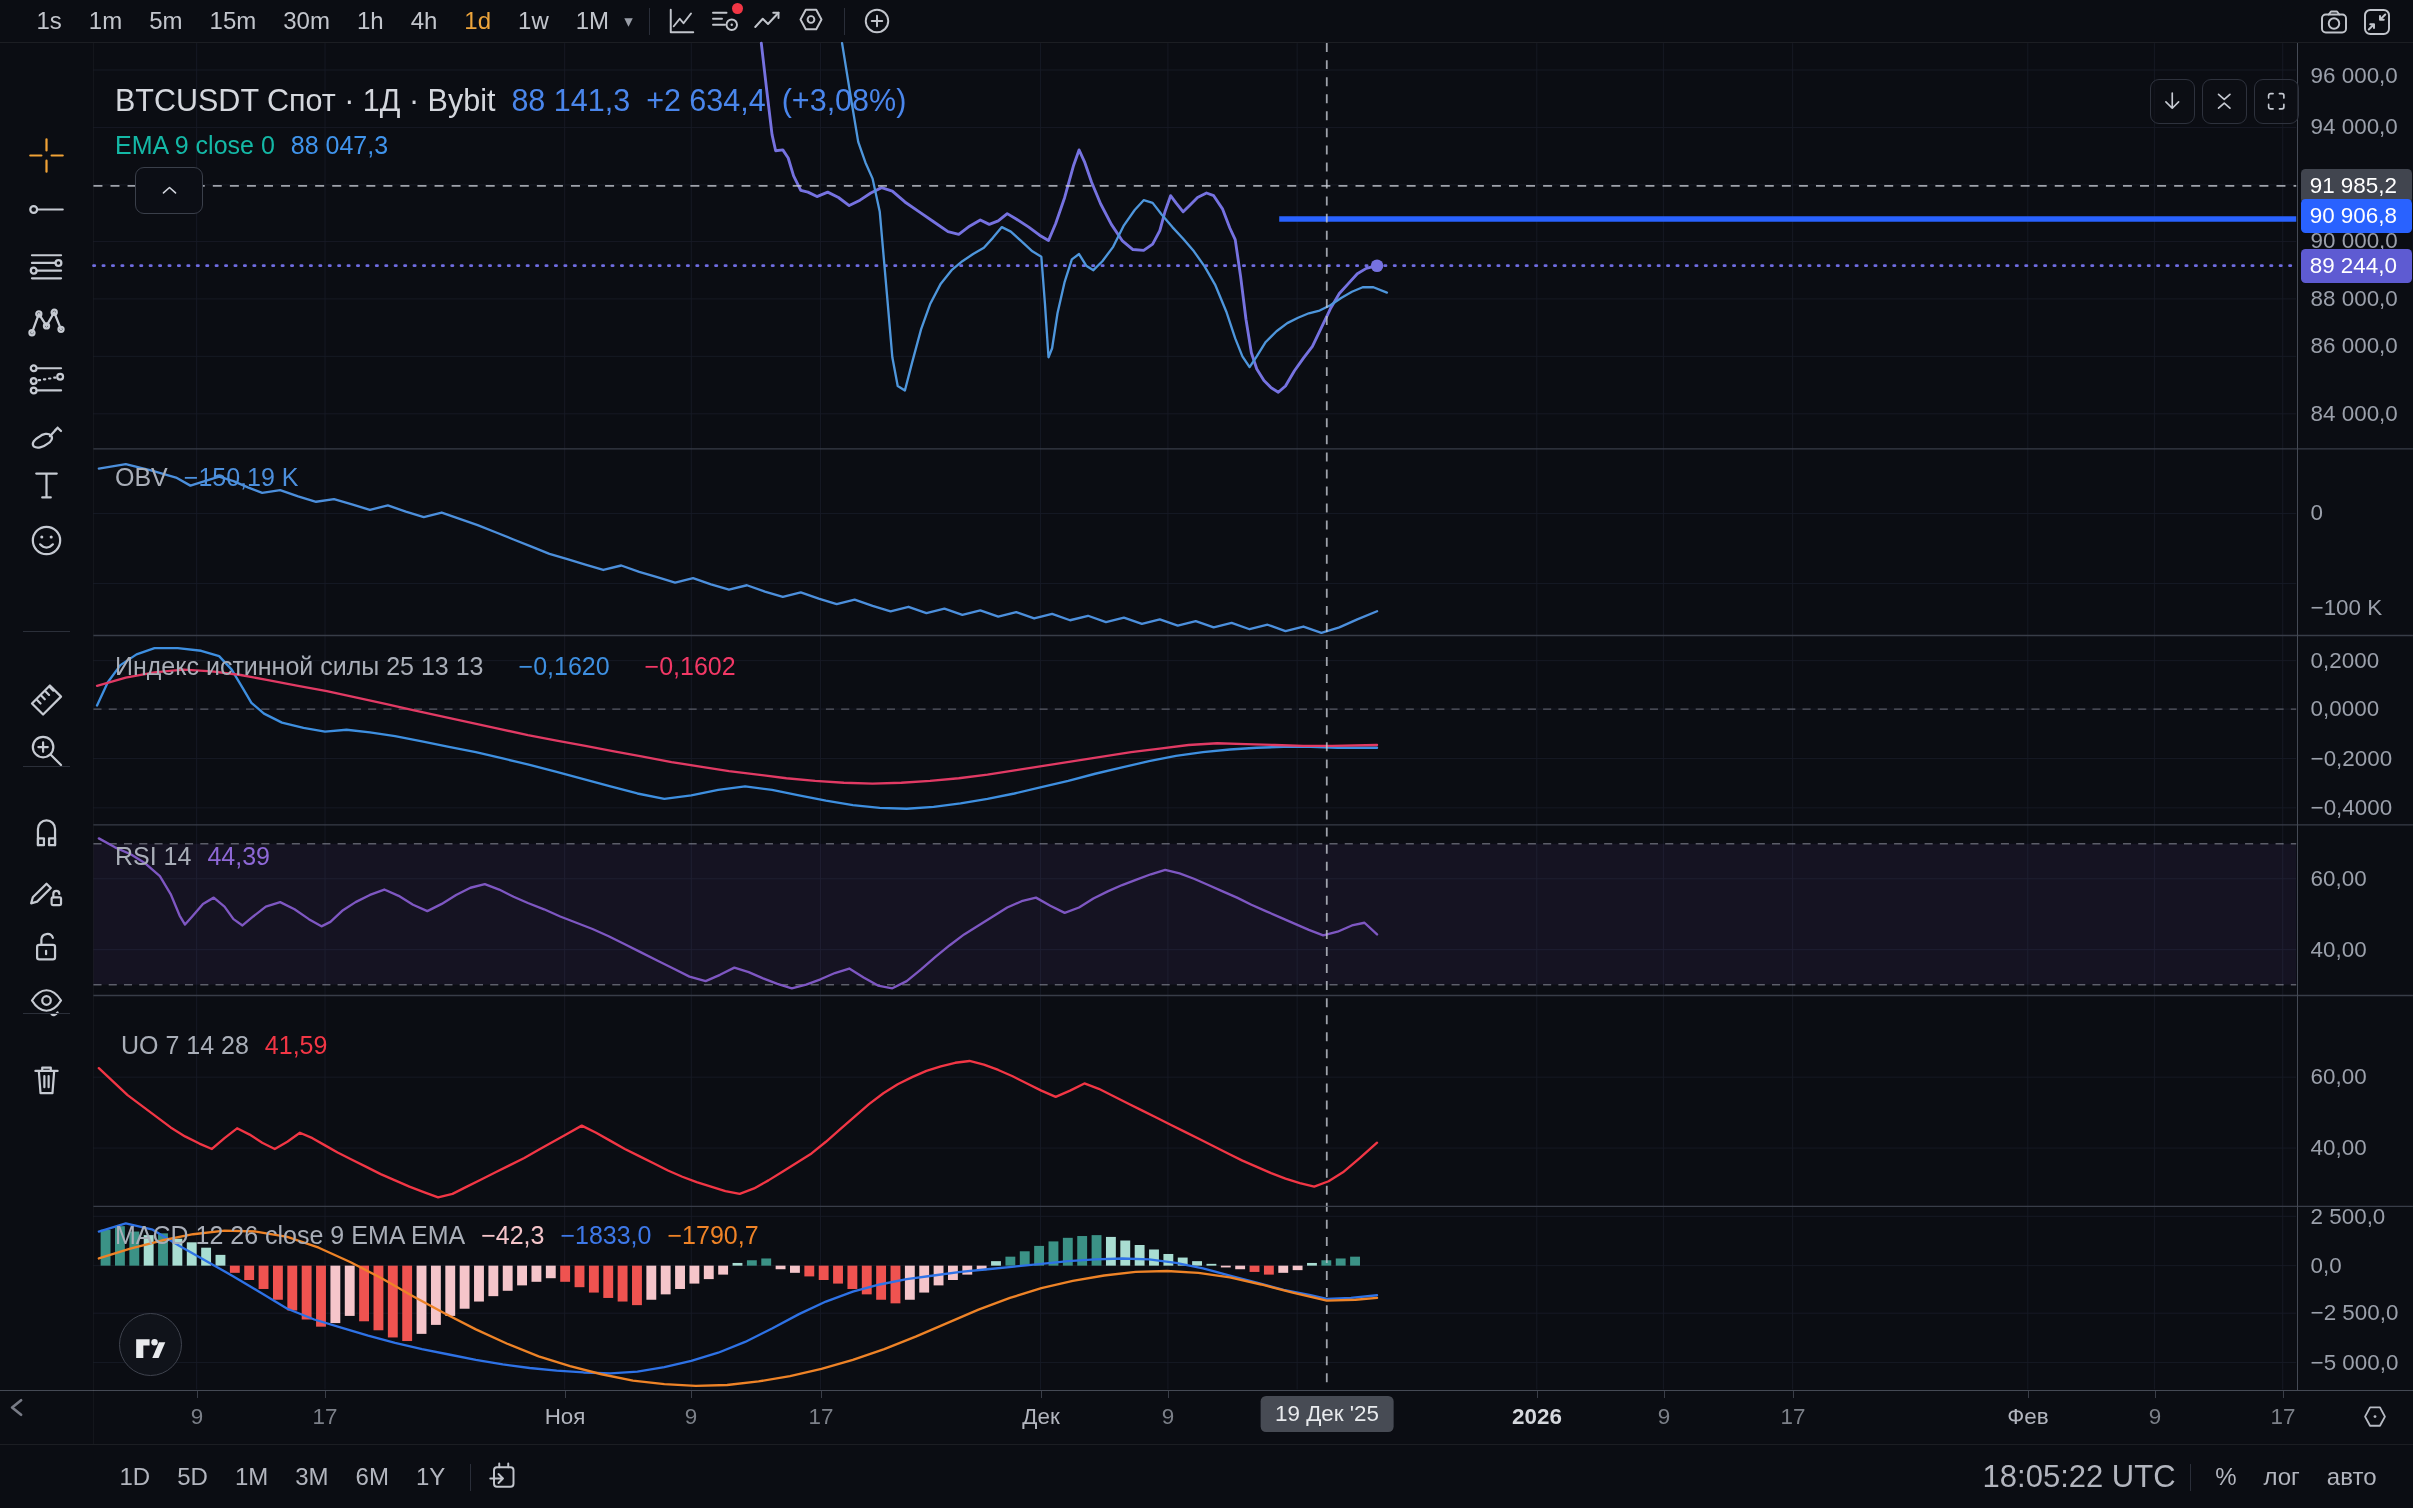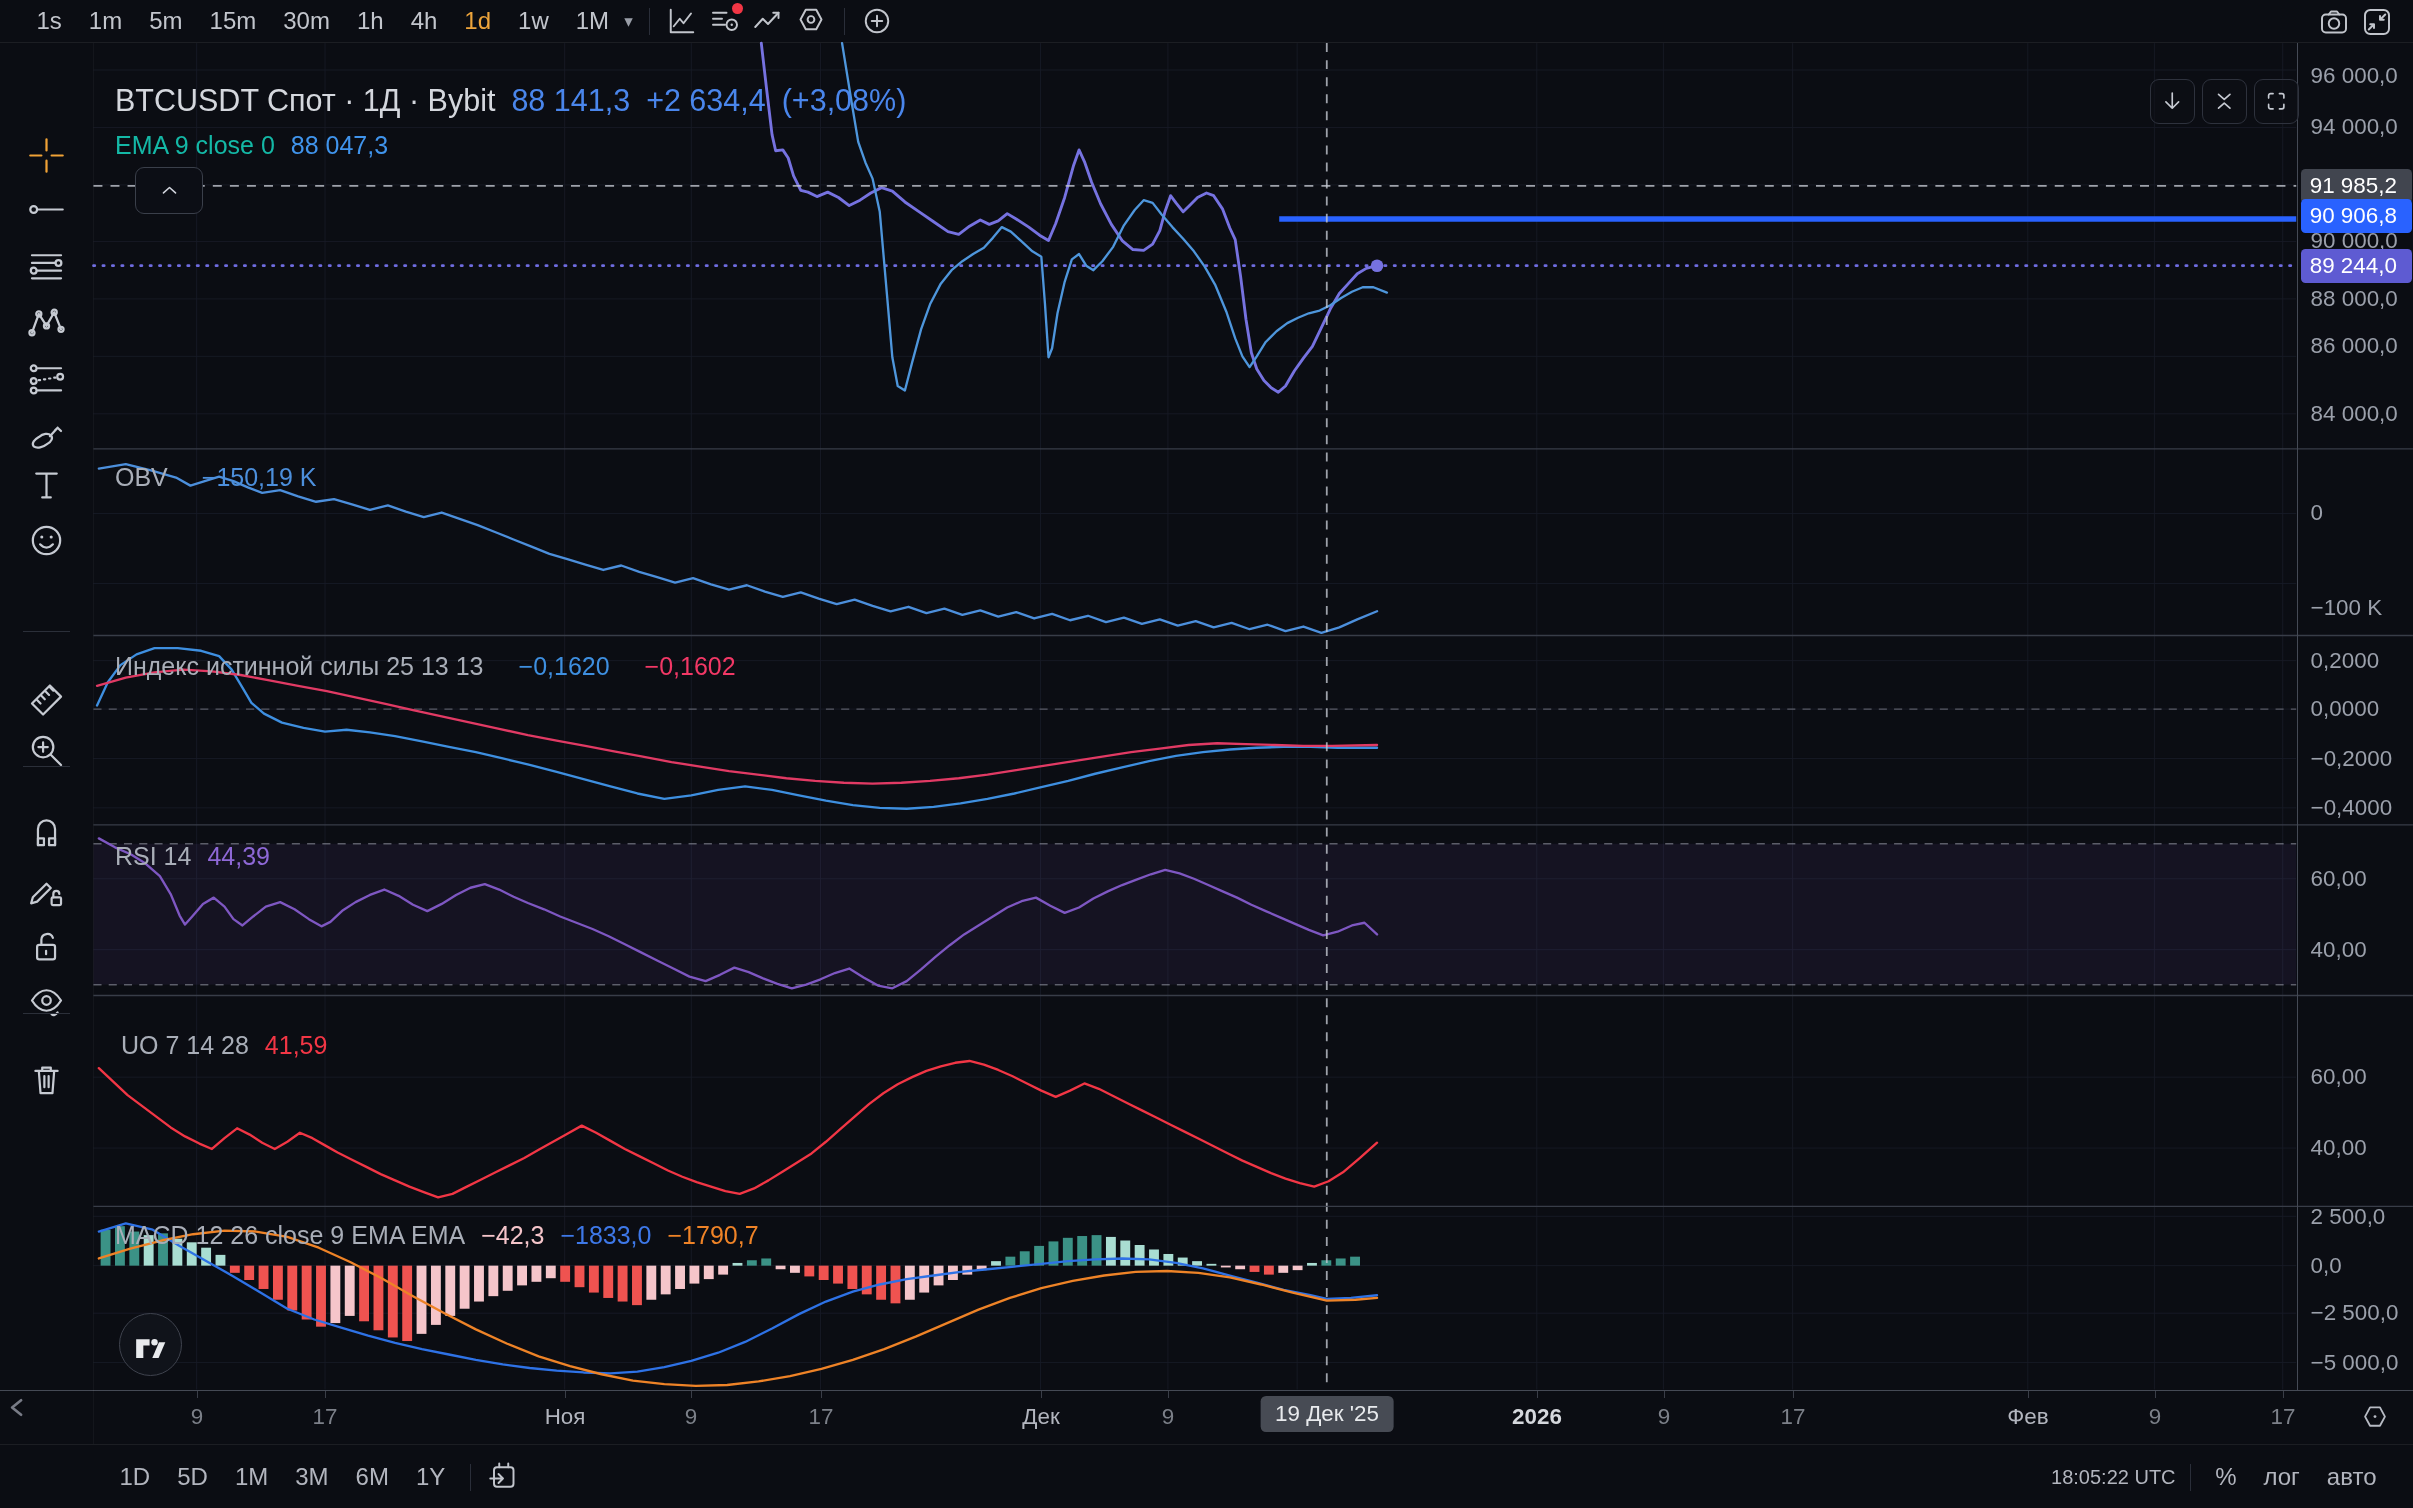--- a/index.html
+++ b/index.html
@@ -40,21 +40,21 @@
             color:#e8eaed;font-size:22.4px;padding:0 14.4px;border-radius:5.4px;white-space:nowrap;}
   #corner-icon{position:absolute;right:18px;top:7.2px;width:40px;height:40px;color:#b7bbc4;display:flex;align-items:center;justify-content:center;}
   #corner-icon svg{width:34px;height:34px;stroke:currentColor;fill:none;stroke-width:2.4;}
   
   #bottombar{position:absolute;left:0;top:1444px;width:2413px;height:65px;border-top:0.9px solid rgba(255,255,255,0.07);
              display:flex;align-items:center;justify-content:space-between;box-sizing:border-box;padding:0 23px 0 106px;z-index:6;}
   .bb-group{display:flex;align-items:center;}
   .bb-btn{font-size:24px;color:#b2b5be;padding:0 13.5px;}
   .bb-sep{width:0.9px;height:27px;background:#2a2e39;margin:0 10.8px;}
   .bb-icon svg{width:36px;height:36px;stroke:#b2b5be;fill:none;stroke-width:2.4;stroke-linecap:round;stroke-linejoin:round;}
-  #clock{font-size:20px;color:#b2b5be;padding-right:3.6px;text-align:right;}
+  #clock{font-size:31px;color:#b2b5be;padding-right:3.6px;text-align:right;}
   
   .pane-btn{position:absolute;width:43px;height:43px;border:1.8px solid #2e323d;border-radius:9px;
             display:flex;align-items:center;justify-content:center;color:#c6cad2;background:rgba(13,15,22,0.6);z-index:4;}
   .pane-btn svg{width:30.5px;height:30.5px;stroke:currentColor;fill:none;stroke-width:2.8;stroke-linecap:round;stroke-linejoin:round;}
   #chevron-btn{position:absolute;left:135px;top:167px;width:66px;height:45px;border:1.8px solid #3a3f4a;border-radius:9px;
                display:flex;align-items:center;justify-content:center;color:#d1d4dc;background:#0c0e15;z-index:4;}
   #chevron-btn svg{width:29px;height:29px;stroke:currentColor;fill:none;stroke-width:3;stroke-linecap:round;stroke-linejoin:round;}
   #tv-logo{position:absolute;left:119px;top:1313px;width:61px;height:61px;border-radius:50%;border:1.8px solid #3f434e;
            background:#10131a;display:flex;align-items:center;justify-content:center;z-index:4;}
   #back-chevron{position:absolute;left:3.6px;top:1394px;width:27px;height:27px;color:#787b86;z-index:4;}
@@ -390,21 +390,21 @@
       <div class="legend-row" style="left: 115px; top: 83px; font-size: 30.5px;">
         <span style="color: rgb(212, 215, 221);">BTCUSDT Спот · 1Д · Bybit</span>
         <span style="color: rgb(74, 134, 236);">88 141,3</span>
         <span style="color: rgb(74, 134, 236);">+2 634,4</span>
         <span style="color: rgb(74, 134, 236);">(+3,08%)</span>
       </div>
       <div class="legend-row" style="left: 115px; top: 131px; font-size: 25px;">
         <span style="color: #14b8a6;">EMA 9 close 0</span>
         <span style="color: rgb(64, 148, 236);">88 047,3</span>
       </div>
-      <div class="legend-row" style="left: 115px; top: 463px; font-size: 25px; gap: 18px;">
+      <div class="legend-row" style="left: 115px; top: 463px; font-size: 25px;">
         <span style="color: rgb(169, 174, 184);">OBV</span>
         <span style="color: rgb(76, 143, 220);">−150,19 K</span>
       </div>
       <div class="legend-row" style="left: 115px; top: 652px; font-size: 25px; gap: 19px;">
         <span style="color: rgb(169, 174, 184);">Индекс истинной силы 25 13 13</span>
         <span style="color: rgb(62, 143, 224);">−0,1620</span>
         <span style="color: rgb(242, 56, 102);">−0,1602</span>
       </div>
       <div class="legend-row" style="left: 115px; top: 842px; font-size: 25px;">
         <span style="color: rgb(169, 174, 184);">RSI 14</span>

